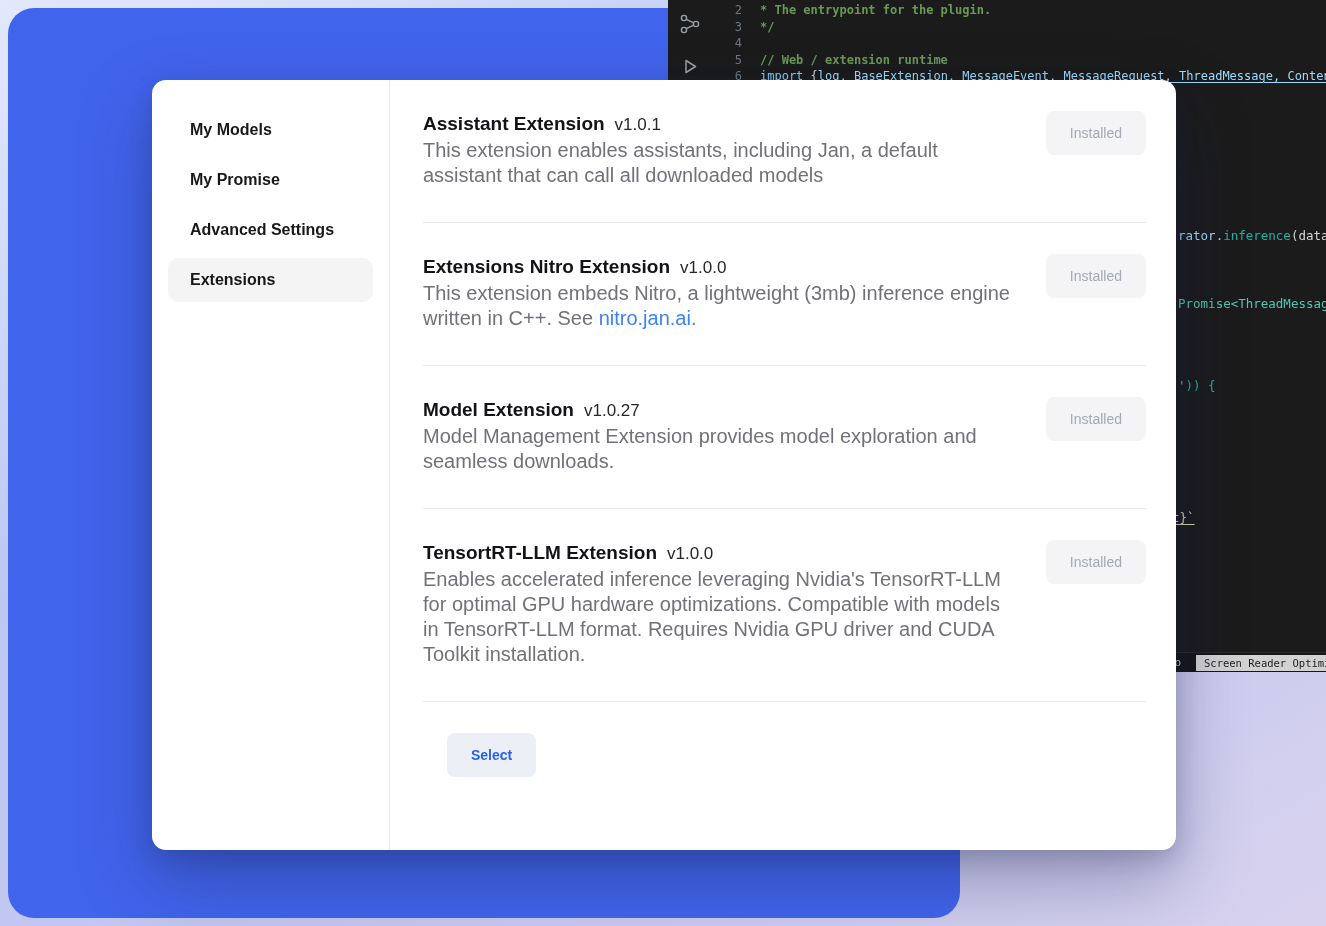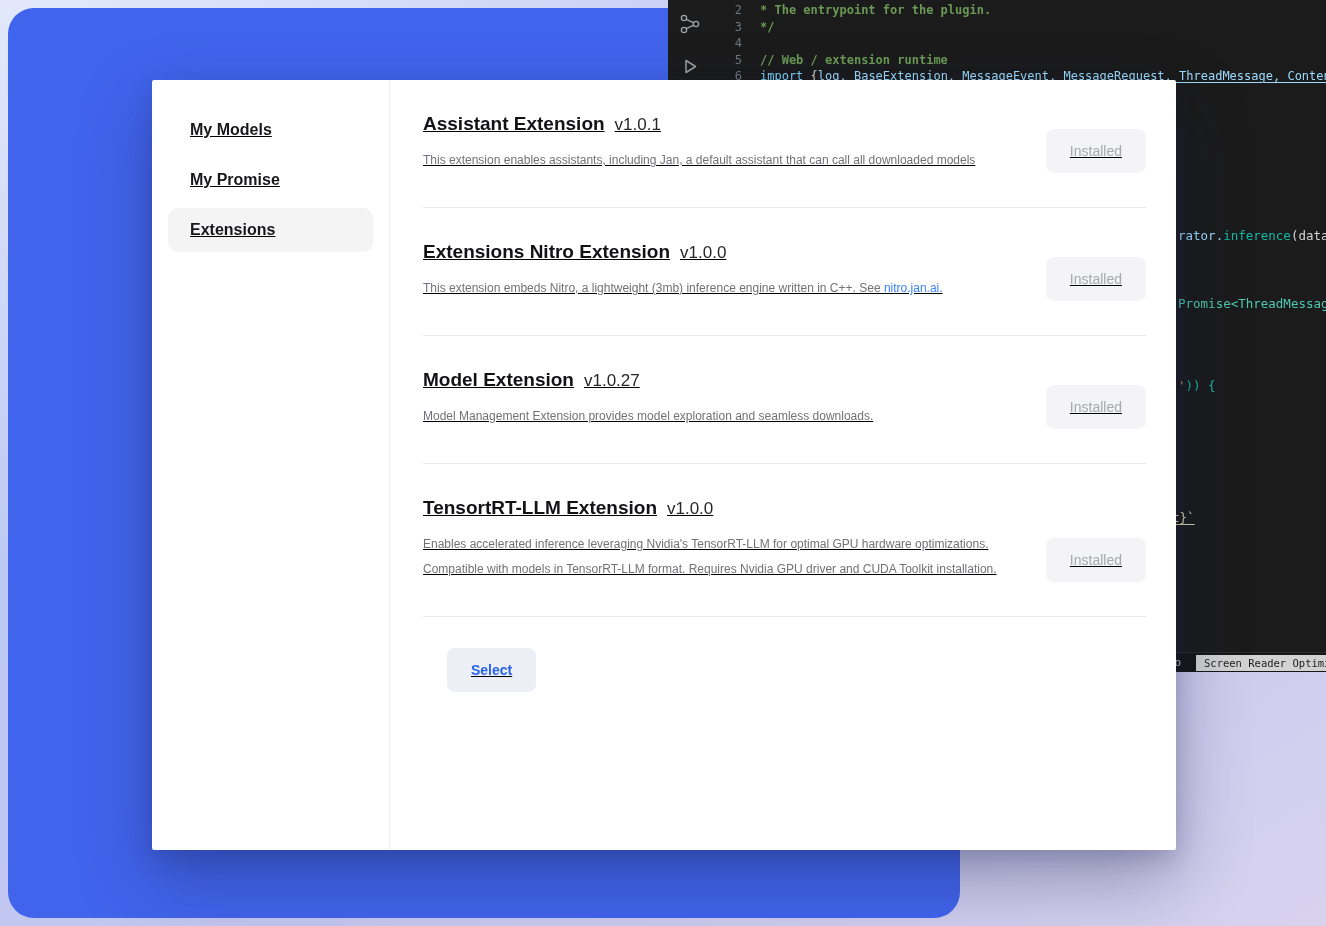--- a/index.html
+++ b/index.html
@@ -42,42 +42,41 @@
   }
   .status-go { position: absolute; left: 500px; top: 3px; font-size: 11px; color: #cccccc; }
   .status-chip {
     position: absolute; left: 528px; top: 2px; height: 16px; line-height: 16px;
     background: #d2d2d2; color: #1e1e1e; font-size: 10.5px; padding: 0 8px; white-space: nowrap;
   }
 
   
   .modal {
     position: absolute; left: 152px; top: 80px; width: 1024px; height: 770px;
-    background: #ffffff; border-radius: 2px; z-index: 3; display: flex;
+    background: #ffffff; border-radius: 14px; z-index: 3; display: flex;
     box-shadow: 0 30px 70px rgba(25, 35, 80, 0.35), 0 8px 22px rgba(25, 35, 80, 0.18);
     overflow: hidden;
-    text-decoration: underline;
   }
   .sidebar { width: 238px; flex: 0 0 238px; border-right: 1px solid #ececef; padding: 28px 16px 0 16px; }
   .nav-item {
     padding: 10px 22px; border-radius: 10px; margin-bottom: 6px;
     font-size: 16px; font-weight: 700; color: #18181b; cursor: pointer; line-height: 24px;
   }
   .nav-item.active { background: #f4f4f5; }
   .content { flex: 1; padding: 0 30px 0 33px; }
   .ext-item {
-    display: flex; justify-content: space-between; align-items: flex-end;
+    display: flex; justify-content: space-between; align-items: flex-start;
     padding: 31px 0 34px 0; border-bottom: 1px solid #e8e8ea;
   }
   .ext-item:last-child { border-bottom: none; padding-bottom: 28px; }
   .ext-left { max-width: 592px; }
   .ext-title { font-size: 19px; line-height: 26px; color: #121217; }
   .ext-name { font-weight: 700; }
   .ext-version { font-weight: 400; font-size: 17px; color: #27272a; margin-left: 10px; }
-  .ext-desc { margin-top: 10px; font-size: 12px; line-height: 25px; color: #71717a; }
+  .ext-desc { font-size: 20px; line-height: 25px; color: #71717a; }
   .ext-link { color: #3b82f6; cursor: pointer; text-decoration: none; }
   .btn {
     flex: 0 0 auto; margin-left: 24px; border: none; border-radius: 8px;
     padding: 10px 24px; font-size: 14px; line-height: 24px;
     font-family: "Liberation Sans", "DejaVu Sans", sans-serif; cursor: pointer;
   }
   .btn.installed { background: #f4f4f6; color: #a3a9b3; font-weight: 500; }
   .btn.select { background: #eceff6; color: #2563eb; font-weight: 700; }
 </style>
 </head>
@@ -133,20 +132,21 @@
   <div class="status-bar">
     <span class="status-go">go</span>
     <span class="status-chip">Screen Reader Optimized</span>
   </div>
 </div>
 
 <div class="modal">
   <div class="sidebar">
     <div class="nav-item">My Models</div>
     <div class="nav-item">My Promise</div>
+    <div class="nav-item">Advanced Settings</div>
     <div class="nav-item active">Extensions</div>
   </div>
 
   <div class="content">
 
     <div class="ext-item">
       <div class="ext-left">
         <div class="ext-title"><span class="ext-name">Assistant Extension</span><span class="ext-version">v1.0.1</span></div>
         <div class="ext-desc">This extension enables assistants, including Jan, a default assistant that can call all downloaded models</div>
       </div>

